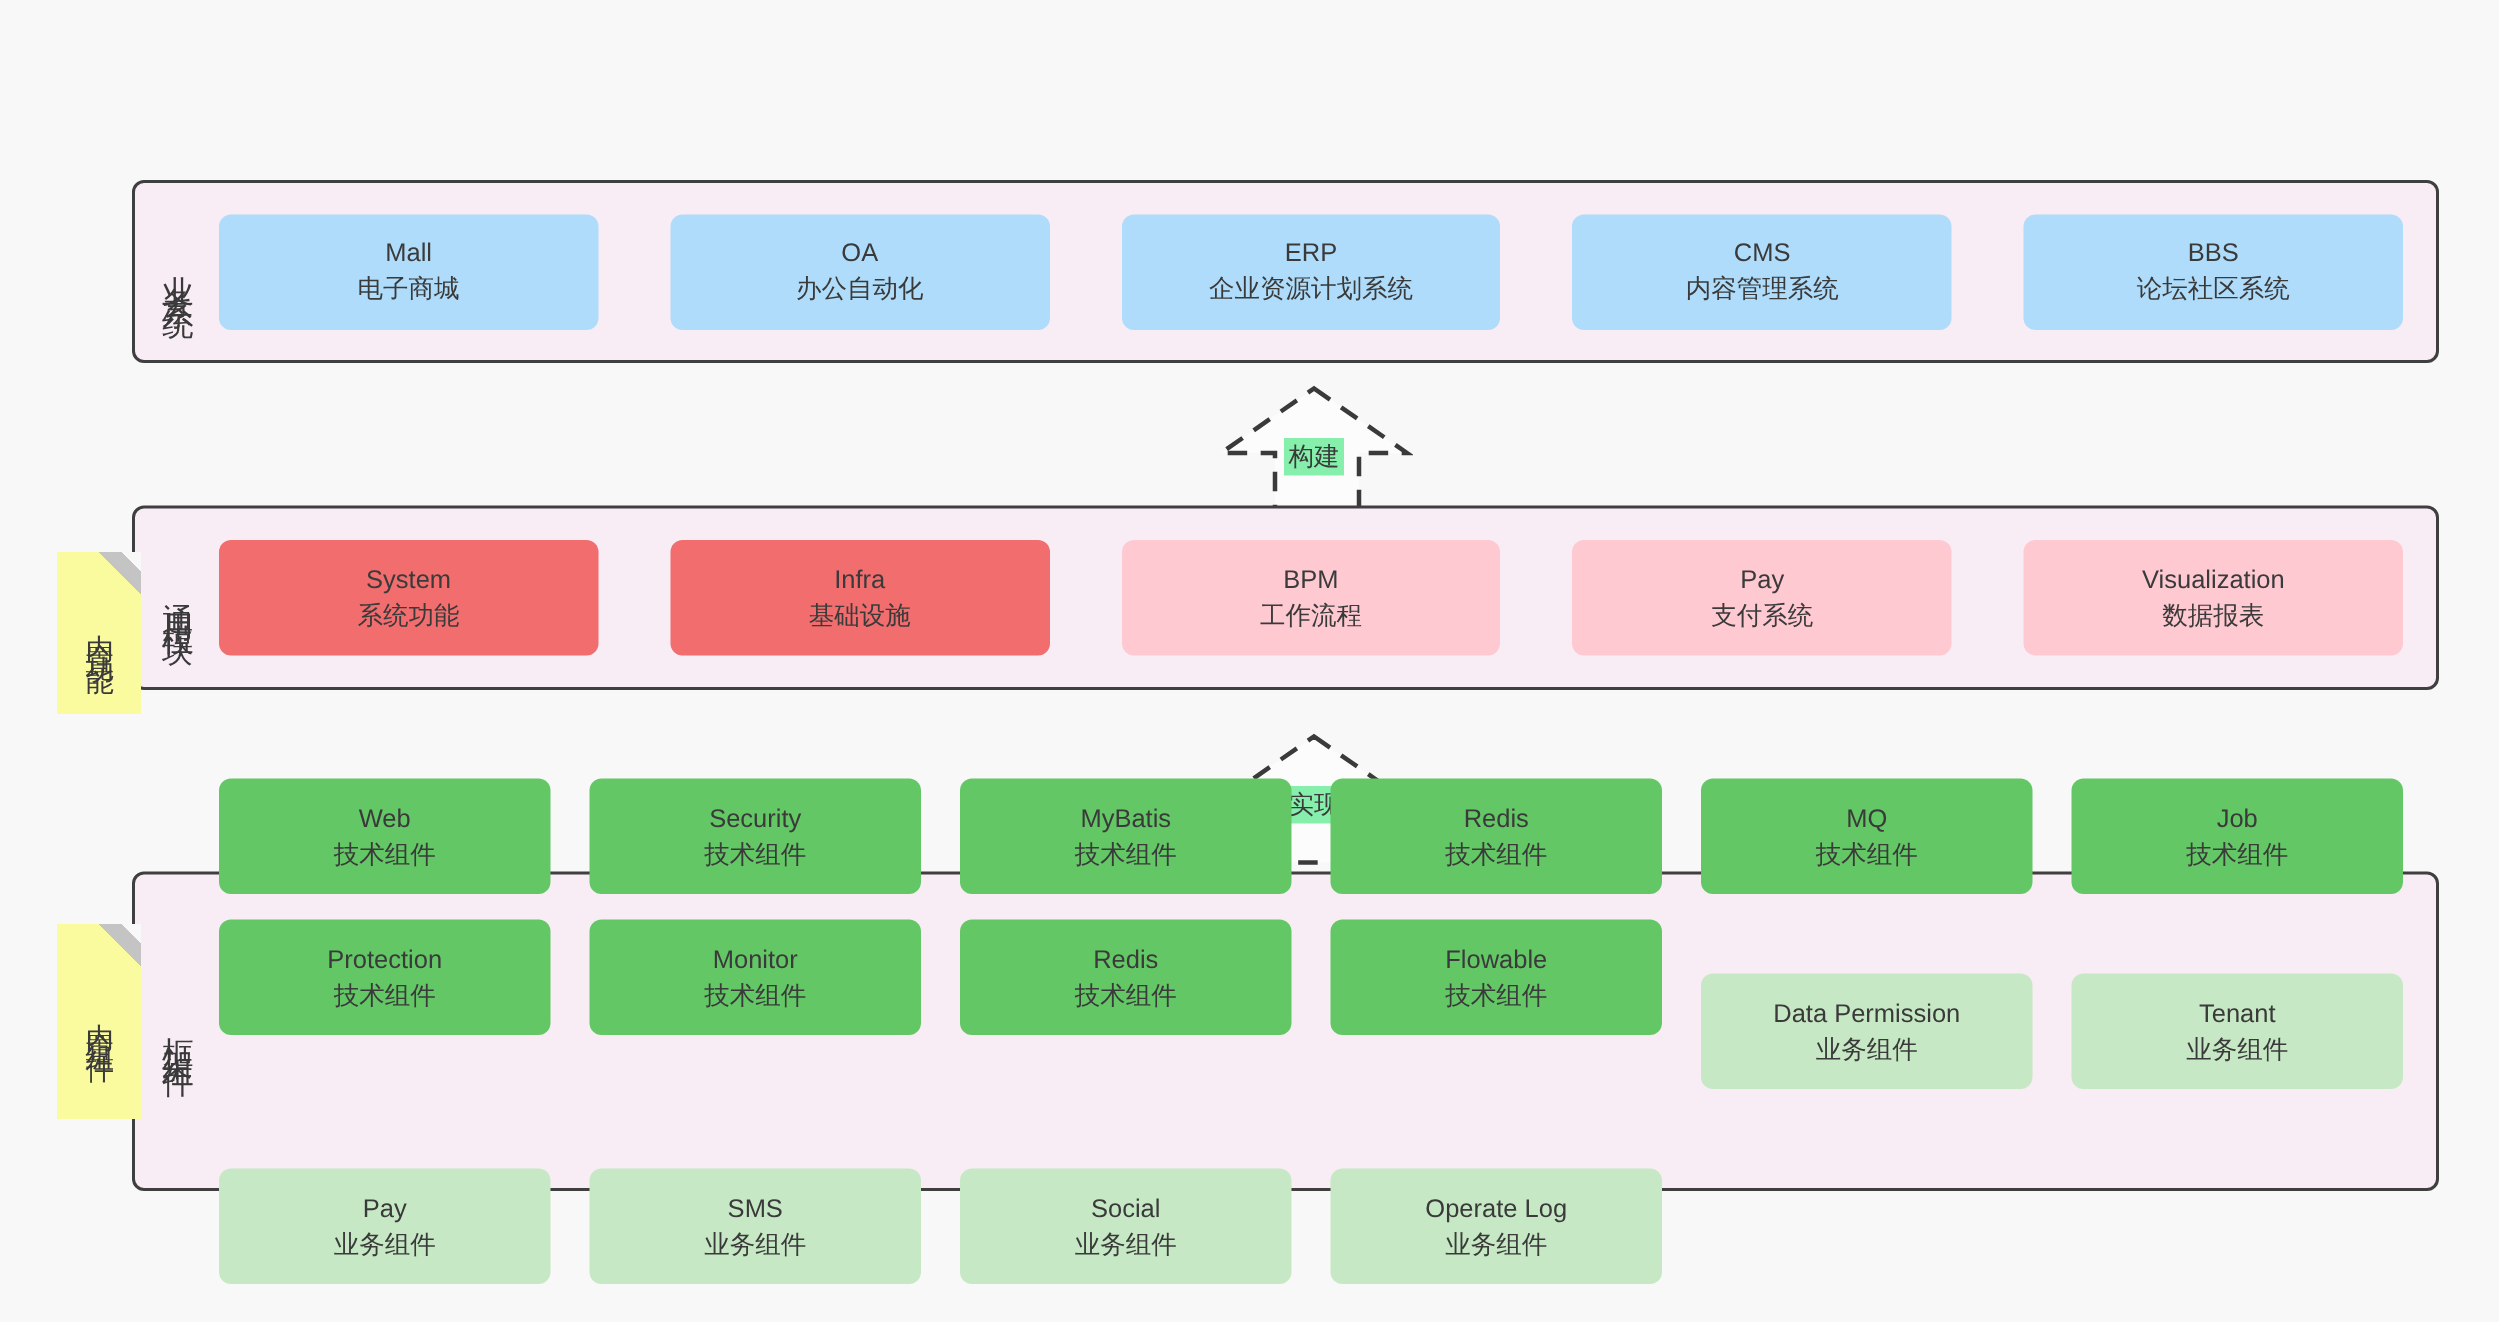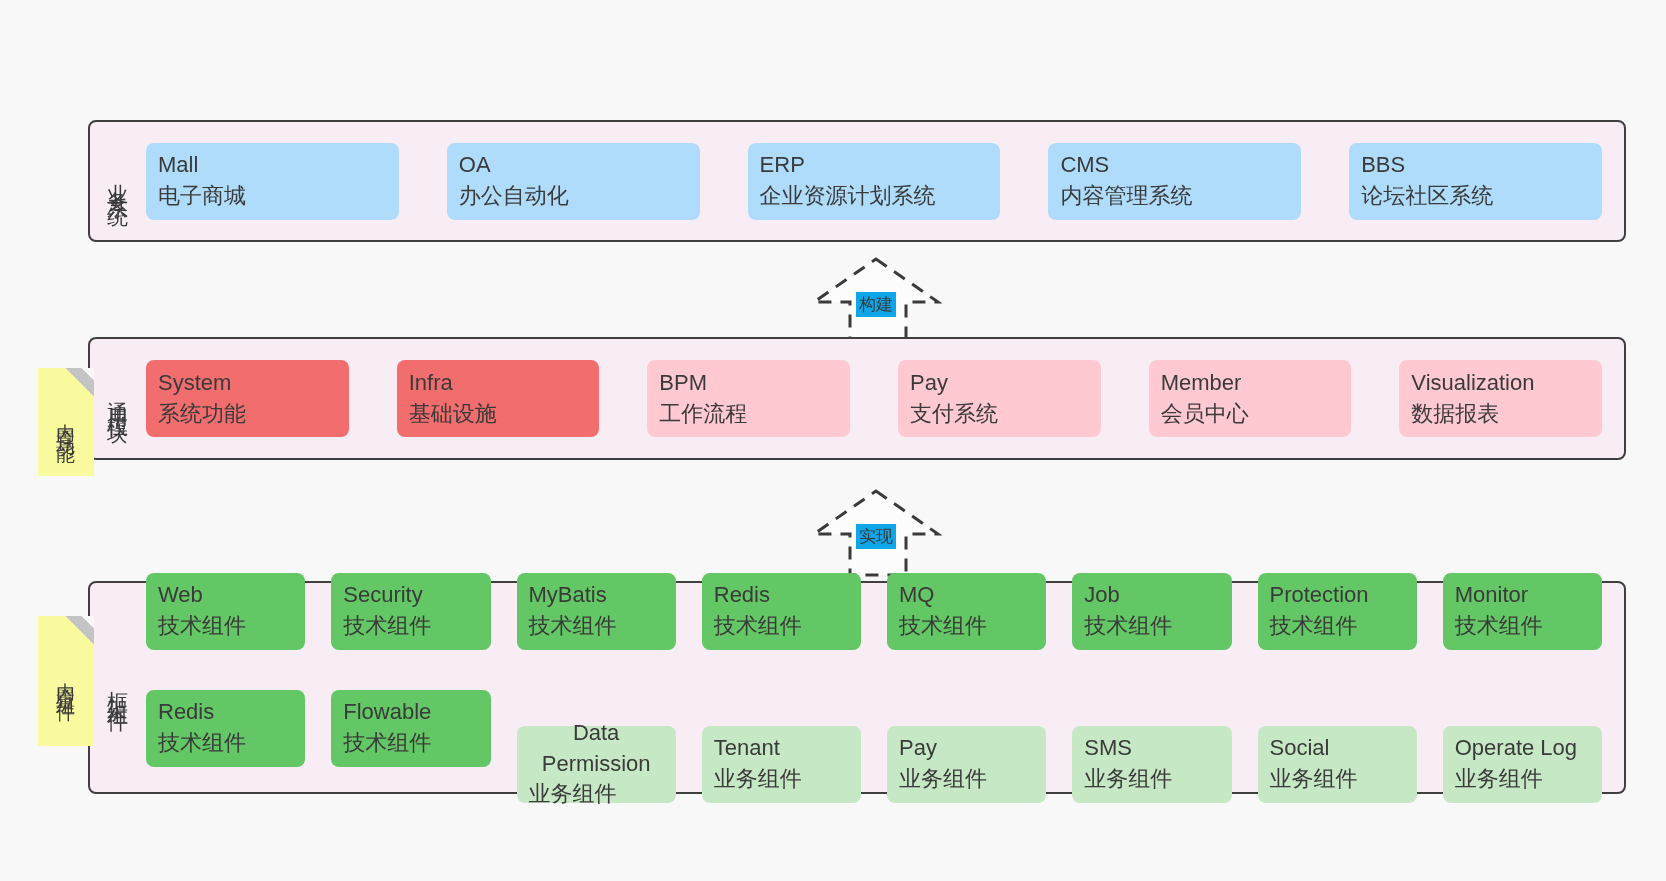--- a/index.html
+++ b/index.html
@@ -41,40 +41,40 @@
     display:flex;
     gap:48px;
     padding-right:22px;
     align-items:center;
   }
   .box{
     height:77px;
     border-radius:8px;
     display:flex;
     flex-direction:column;
-    align-items:flex-start;
+    align-items:center;
     justify-content:center;
     text-align:center;
     color:var(--c-text,#3a3a3a);
-    font-size:22px;
+    font-size:17px;
     line-height:1.4;
     box-sizing:border-box;
     padding:2px 12px;
   }
   .boxes .box{flex:1;}
   .blue{background:var(--c-box_blue,#afdcfa);}
   .red{background:var(--c-box_red,#f26d6e);}
   .pink{background:var(--c-box_pink,#ffc9d2);}
   .green{background:var(--c-box_green,#63c765);}
   .lightgreen{background:var(--c-box_green_light,#c6e8c4);margin-top:36px;}
   .grid{
     flex:1;
     display:grid;
-    grid-template-columns:repeat(8,1fr);
-    gap:40px 26px;
+    grid-template-columns:repeat(6,1fr);
+    gap:17px 26px;
     padding-right:22px;
   }
   .sticky{
     position:absolute;
     left:38px;width:56px;
     background:
       linear-gradient(225deg,
         var(--c-page_bg,#f8f8f8) 0 9px,
         var(--c-sticky_fold,#c4c4c4) 9px 20px,
         var(--c-sticky_yellow,#fafa9e) 20px);
@@ -93,21 +93,21 @@
   }
   .arrow{
     position:absolute;
     left:810px;width:132px;height:94px;
   }
   .arrow svg{display:block;width:100%;height:100%;}
   .arrow-label{
     position:absolute;
     left:50%;top:38px;
     transform:translateX(-50%);
-    background:#0ea5e9;
+    background:#86efac;
     padding:1px 3px;
     font-size:17px;
     color:var(--c-text,#3a3a3a);
     white-space:nowrap;
   }
 </style>
 </head>
 <body>
 
 <div class="canvas">
@@ -161,24 +161,20 @@
       </div>
       <div class="box pink">
         <div>BPM</div>
         <div>工作流程</div>
       </div>
       <div class="box pink">
         <div>Pay</div>
         <div>支付系统</div>
       </div>
       <div class="box pink">
-        <div>Member</div>
-        <div>会员中心</div>
-      </div>
-      <div class="box pink">
         <div>Visualization</div>
         <div>数据报表</div>
       </div>
     </div>
   </div>
 
   <div class="arrow" style="top:486px;">
     <svg viewBox="0 0 132 94">
       <path d="M66 5 L128 48 L96 48 L96 89 L40 89 L40 48 L4 48 Z" fill="#fcfcfc" stroke="#3a3a3a" stroke-width="3" stroke-dasharray="13 9"></path>
     </svg>

